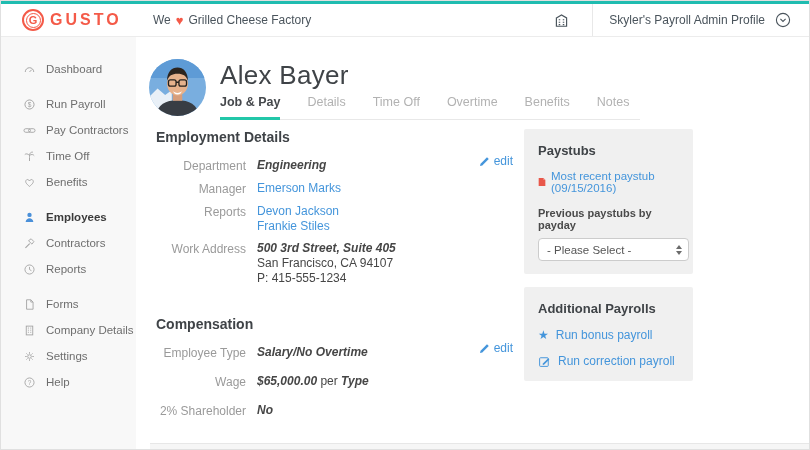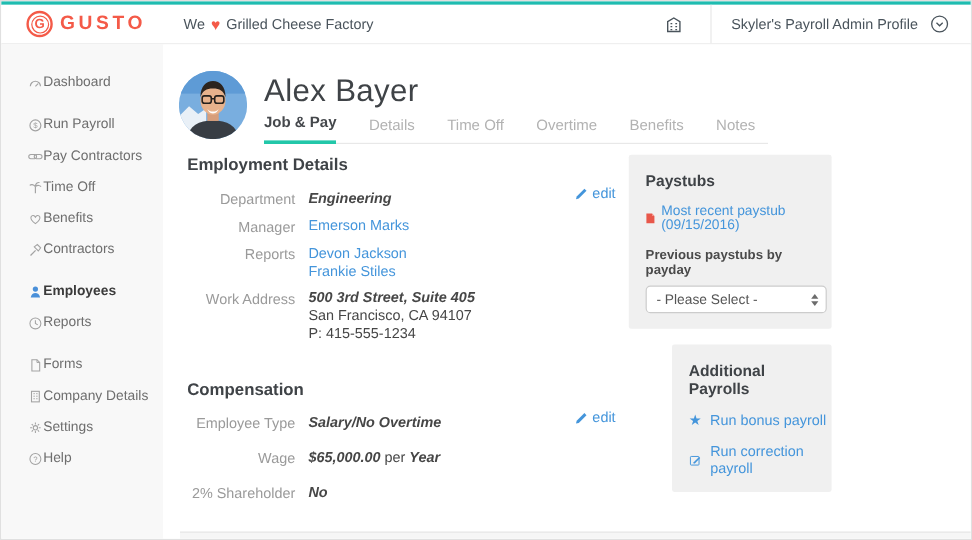--- a/index.html
+++ b/index.html
@@ -17,33 +17,33 @@
   .company-line { display:flex; align-items:center; font-size:12px; color:#4a545c; gap:5px; }
   .heart { color:#F45A48; font-size:13px; }
   .header-right { margin-left:auto; display:flex; align-items:center; height:100%; }
   .building-wrap { padding:0 22px; display:flex; align-items:center; }
   .profile-group { border-left:1px solid #e8e8e8; height:100%; display:flex; align-items:center; gap:10px; padding:0 18px 0 16px; }
   .profile-label { font-size:12px; color:#4a545c; }
 
   
   .body-row { flex:1; display:flex; min-height:0; }
   .sidebar { width:135px; flex:0 0 auto; background:#f8f8f8; padding-top:24px; }
-  .side-item { display:flex; align-items:center; padding-left:22px; height:16px; margin-bottom:10px; font-size:11.5px; color:#6e6e6e; cursor:pointer; }
+  .side-item { display:flex; align-items:center; gap:10px; padding-left:22px; height:16px; margin-bottom:10px; font-size:11.5px; color:#6e6e6e; cursor:pointer; }
   .side-item svg { flex:0 0 auto; }
   .gap-before { margin-top:19px; }
   .side-item.active { color:#3b3b3b; font-weight:bold; }
 
   .main { flex:1; background:#fff; position:relative; padding:22px 0 0 13px; }
 
   
   .profile-header { display:flex; }
   .avatar { width:57px; height:57px; border-radius:50%; overflow:hidden; flex:0 0 auto; }
   .name-block { margin-left:14px; padding-top:1px; }
   .emp-name { font-size:26px; color:#3f4347; letter-spacing:.3px; }
-  .tabs { display:flex; gap:27px; margin-top:4px; border-bottom:1px solid #e8e8e8; width:420px;align-items:flex-end; }
+  .tabs { display:flex; gap:27px; margin-top:4px; border-bottom:1px solid #e8e8e8; width:420px; }
   .tab { font-size:12.5px; color:#b2b2b2; padding-bottom:8px; cursor:pointer; }
   .tab.active { color:#45484c; font-weight:bold; border-bottom:3px solid #22C7A9; margin-bottom:-1px; }
 
   
   .columns { display:flex; margin-left:7px; margin-top:9px; }
   .left-col { width:355px; flex:0 0 auto; }
   .right-col { width:169px; flex:0 0 auto; margin-left:13px; }
 
   .section { position:relative; }
   .section-title { font-size:14px; font-weight:bold; color:#3f4347; margin-bottom:13px; }
@@ -63,21 +63,21 @@
   .panel-title { font-size:13px; font-weight:bold; color:#3f4347; }
   .paystub-link { display:flex; align-items:center; gap:5px; margin-top:12px; font-size:11.5px; color:#4495DB; cursor:pointer; }
   .prev-label { margin-top:13px; font-size:11px; font-weight:bold; color:#4a4a4a; }
   .select { margin-top:7px; height:23px; background:#fff; border:1px solid #ccc; border-radius:4px; display:flex; align-items:center; font-size:11.5px; color:#555; padding:0 6px 0 8px; cursor:pointer; }
   .select-arrows { margin-left:auto; display:flex; flex-direction:column; gap:2px; }
   .select-arrows i { display:block; width:0; height:0; border-left:3.5px solid transparent; border-right:3.5px solid transparent; }
   .arrow-up { border-bottom:4px solid #6b6b6b; }
   .arrow-down { border-top:4px solid #6b6b6b; }
   .view-btn { margin-top:16px; margin-bottom:5px; display:inline-block; background:#d9d9d9; color:#6f6f6f; font-size:12.5px; border:none; border-radius:4px; padding:9px 19px; cursor:pointer; font-family:inherit; }
 
-  .panel2 { margin-top:13px;margin-left:36px; }
+  .panel2 { margin-top:13px; }
   .panel-link { display:flex; align-items:center; gap:7px; margin-top:12px; font-size:12px; color:#4495DB; cursor:pointer; }
   .star-glyph { color:#4495DB; font-size:12px; line-height:12px; }
 
   .bottom-strip { position:absolute; left:14px; right:0; bottom:0; height:6px; background:#f6f6f6; border-top:1px solid #e7e7e7; }
 </style>
 </head>
 <body>
 
 <div class="page">
   <div class="top-accent"></div>
@@ -141,33 +141,33 @@
             <path d="M8 6.8 C6 4.2 3.4 4.4 2.2 5.6 M8 6.8 C8 3.6 10.2 2.2 12.2 2.6 M8 6.8 C10.2 4.8 12.8 5.4 13.8 7" fill="none" stroke="#a3a3a3" stroke-width="1.1"></path>
           </svg>
         <span>Time Off</span>
       </div>
       <div class="side-item">
         <svg width="13" height="13" viewBox="0 0 16 16">
             <path d="M8 12.8 C4.2 9.8 2.6 7.6 3.6 5.6 c1-2 3.4-1.5 4.4 .5 1-2 3.4-2.5 4.4-.5 1 2-.6 4.2-4.4 7.2z" fill="none" stroke="#a3a3a3" stroke-width="1.1"></path>
           </svg>
         <span>Benefits</span>
       </div>
+      <div class="side-item gap-before active">
+        <svg width="13" height="13" viewBox="0 0 16 16">
+            <circle cx="8" cy="4.8" r="2.7" fill="#4A90D9"></circle>
+            <path d="M3.2 13.4 c.5-3.2 2.6-4.6 4.8-4.6 s4.3 1.4 4.8 4.6z" fill="#4A90D9"></path>
+          </svg>
+        <span>Employees</span>
+      </div>
       <div class="side-item">
         <svg width="13" height="13" viewBox="0 0 16 16">
             <path d="M3 13.4 L8.2 8.2" stroke="#a3a3a3" stroke-width="1.3" fill="none"></path>
             <path d="M6.8 4.6 L10 2.2 L13.4 5.6 L11 8.8 Z" fill="none" stroke="#a3a3a3" stroke-width="1.1"></path>
           </svg>
         <span>Contractors</span>
-      </div>
-      <div class="side-item gap-before active">
-        <svg width="13" height="13" viewBox="0 0 16 16">
-            <circle cx="8" cy="4.8" r="2.7" fill="#4A90D9"></circle>
-            <path d="M3.2 13.4 c.5-3.2 2.6-4.6 4.8-4.6 s4.3 1.4 4.8 4.6z" fill="#4A90D9"></path>
-          </svg>
-        <span>Employees</span>
       </div>
       <div class="side-item">
         <svg width="13" height="13" viewBox="0 0 16 16">
             <circle cx="8" cy="8" r="5.6" fill="none" stroke="#a3a3a3" stroke-width="1.1"></circle>
             <path d="M8 4.8 V8 L10.4 9.5" fill="none" stroke="#a3a3a3" stroke-width="1.1"></path>
           </svg>
         <span>Reports</span>
       </div>
       <div class="side-item gap-before">
         <svg width="13" height="13" viewBox="0 0 16 16">
@@ -275,21 +275,21 @@
             </div>
             <div class="row mb-extra">
               <div class="row-label">Employee Type</div>
               <div class="row-value bold">Salary/No Overtime</div>
             </div>
             <div class="row mb-extra">
               <div class="row-label">Wage</div>
               <div class="row-value">
                 <span class="bold">$65,000.00</span>
                 <span>per</span>
-                <span class="bold">Year</span>
+                <span class="bold">Type</span>
               </div>
             </div>
             <div class="row">
               <div class="row-label">2% Shareholder</div>
               <div class="row-value bold">No</div>
             </div>
 
           </section>
 
         </div>

